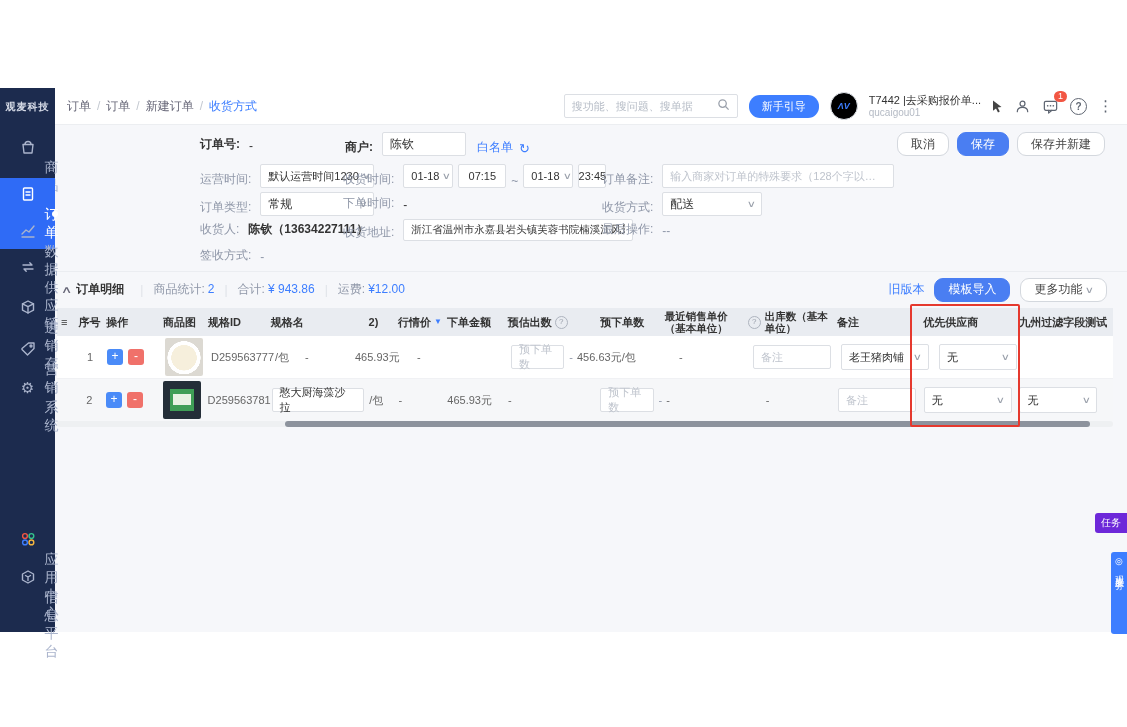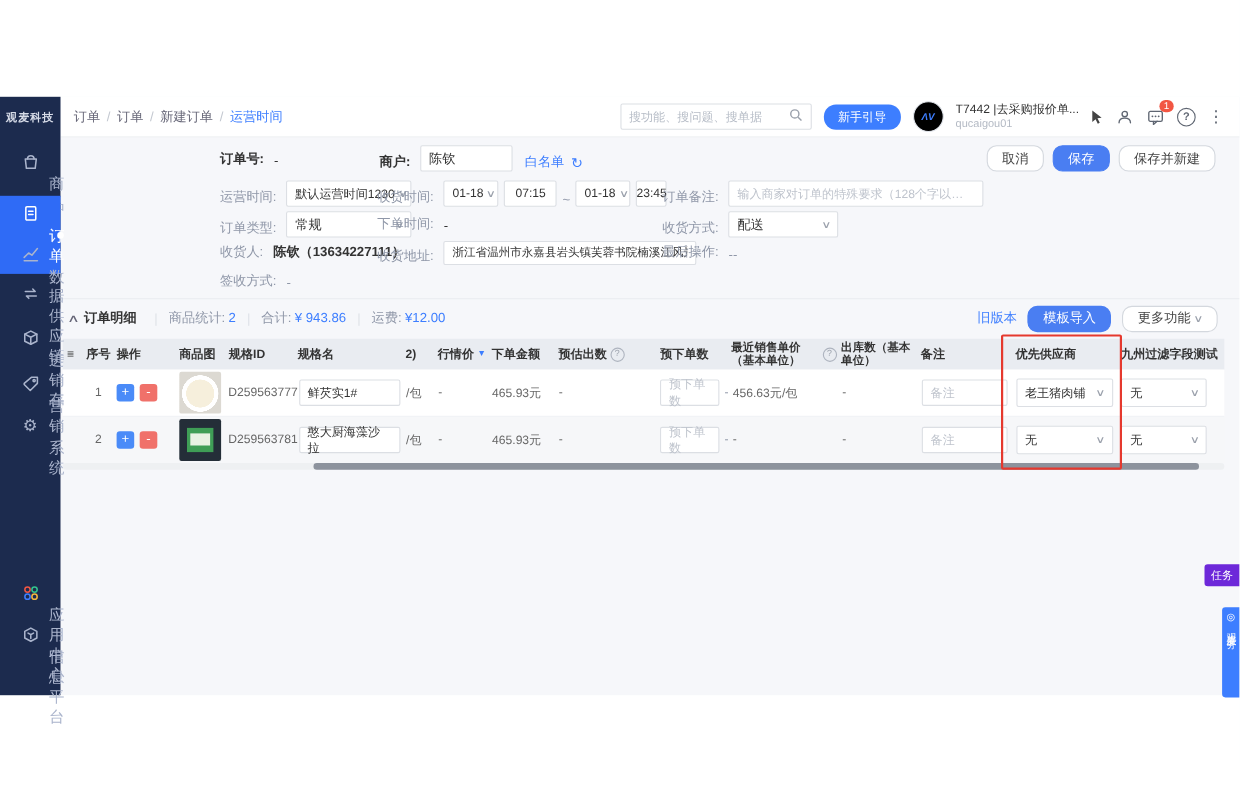--- a/index.html
+++ b/index.html
@@ -235,21 +235,21 @@
     </aside>
 
     <header class="topbar">
       <nav class="crumb">
         <span>订单</span>
         <span class="sep">/</span>
         <span>订单</span>
         <span class="sep">/</span>
         <span>新建订单</span>
         <span class="sep">/</span>
-        <span class="last">运营时间</span>
+        <span class="last">收货方式</span>
       </nav>
 
       <div class="top-right">
         <div class="searchbox">
           <span class="ph">搜功能、搜问题、搜单据</span>
           <span>
             <svg width="13" height="13" viewBox="0 0 14 14" stroke="#9aa0ab" fill="none" stroke-width="1.4">
                 <circle cx="6" cy="6" r="4"></circle>
                 <path d="M9.2 9.2L12.5 12.5"></path>
               </svg>
@@ -437,25 +437,20 @@
         <div class="td c-drag"></div>
         <div class="td c-idx">1</div>
         <div class="td c-op">
           <span class="opbtn add">+</span>
           <span class="opbtn del">-</span>
         </div>
         <div class="td c-img">
           <div class="prodimg img-dish"></div>
         </div>
         <div class="td c-sid">D259563777</div>
-        <div class="td c-sname">
-          <div class="ibox cell-input">
-            <span>鲜芡实1#</span>
-          </div>
-        </div>
         <div class="td c-unit">/包</div>
         <div class="td c-mp">-</div>
         <div class="td c-amt">465.93元</div>
         <div class="td c-est">-</div>
         <div class="td c-pre">
           <div class="ibox cell-input pre-input">
             <span class="ph-text">预下单数</span>
           </div>
           <span style="margin-left:5px;color:#8f97a8">-</span>
         </div>

